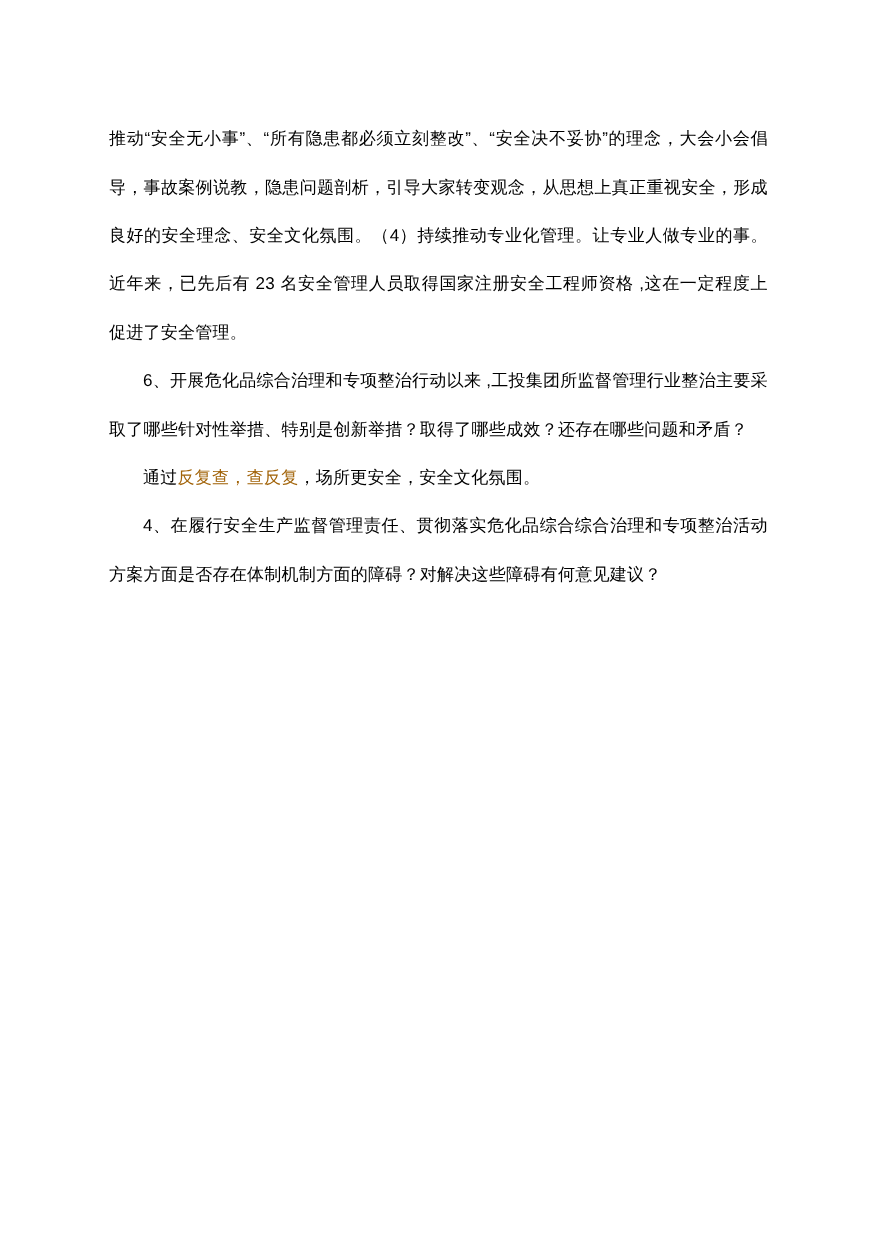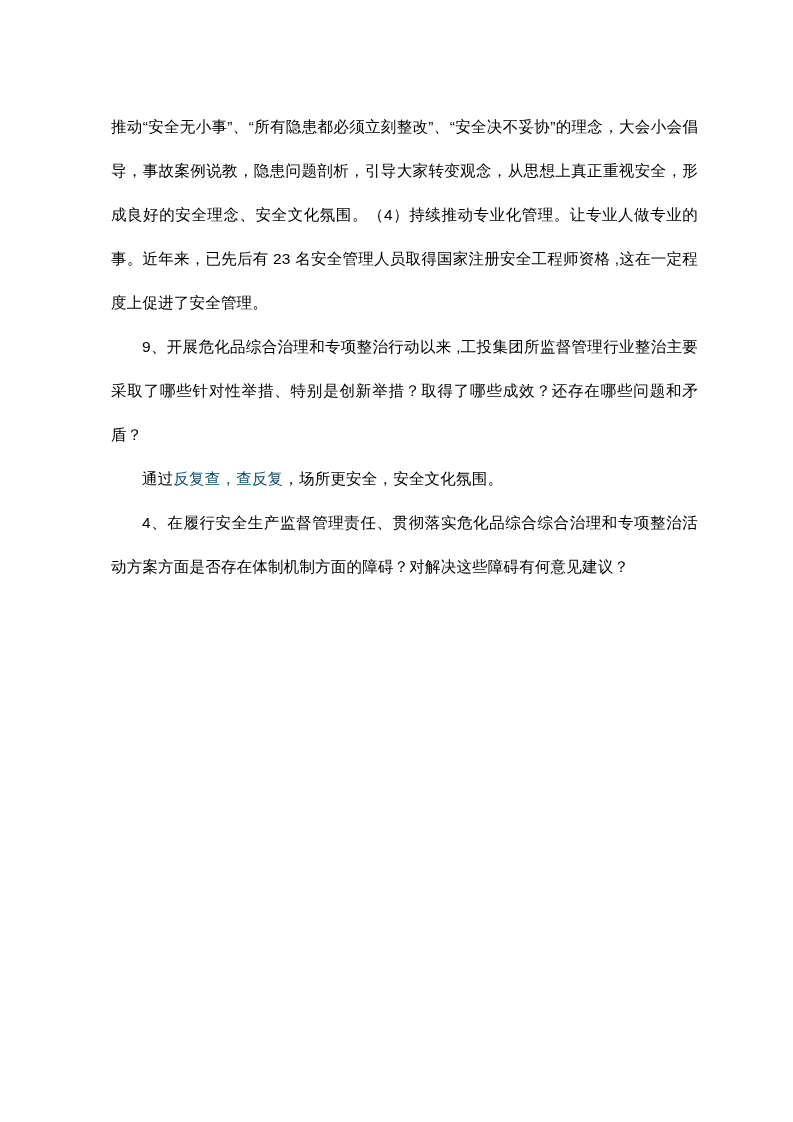--- a/index.html
+++ b/index.html
@@ -22,40 +22,40 @@
     padding: 105px 95px 80px 95px;
     background: #ffffff;
   }
   .doc-body {
     font-size: 15.5px;
     line-height: 44px;
     text-align: justify;
     text-justify: inter-ideograph;
   }
   p.para {
-    margin: 0 0 0 16px;
+    margin: 0 0 0 4px;
     text-indent: 0;
     letter-spacing: 0.2px;
   }
   p.indent2 {
     text-indent: 2em;
   }
   .red {
-    color: #0c4a6e;
+    color: #a16207;
   }
 </style>
 </head>
 <body>
 
 <div class="page">
   <div class="doc-body">
 
     <p class="para">推动“安全无小事”、“所有隐患都必须立刻整改”、“安全决不妥协”的理念，大会小会倡导，事故案例说教，隐患问题剖析，引导大家转变观念，从思想上真正重视安全，形成良好的安全理念、安全文化氛围。（4）持续推动专业化管理。让专业人做专业的事。近年来，已先后有 23 名安全管理人员取得国家注册安全工程师资格 ,这在一定程度上促进了安全管理。</p>
 
-    <p class="para indent2">9、开展危化品综合治理和专项整治行动以来 ,工投集团所监督管理行业整治主要采取了哪些针对性举措、特别是创新举措？取得了哪些成效？还存在哪些问题和矛盾？</p>
+    <p class="para indent2">6、开展危化品综合治理和专项整治行动以来 ,工投集团所监督管理行业整治主要采取了哪些针对性举措、特别是创新举措？取得了哪些成效？还存在哪些问题和矛盾？</p>
 
 
     <p class="para indent2">
       <span>通过</span><span class="red">反复查，查反复</span><span>，场所更安全，安全文化氛围。</span>
     </p>
 
     <p class="para indent2">4、在履行安全生产监督管理责任、贯彻落实危化品综合综合治理和专项整治活动方案方面是否存在体制机制方面的障碍？对解决这些障碍有何意见建议？</p>
 
   </div>
 </div>

